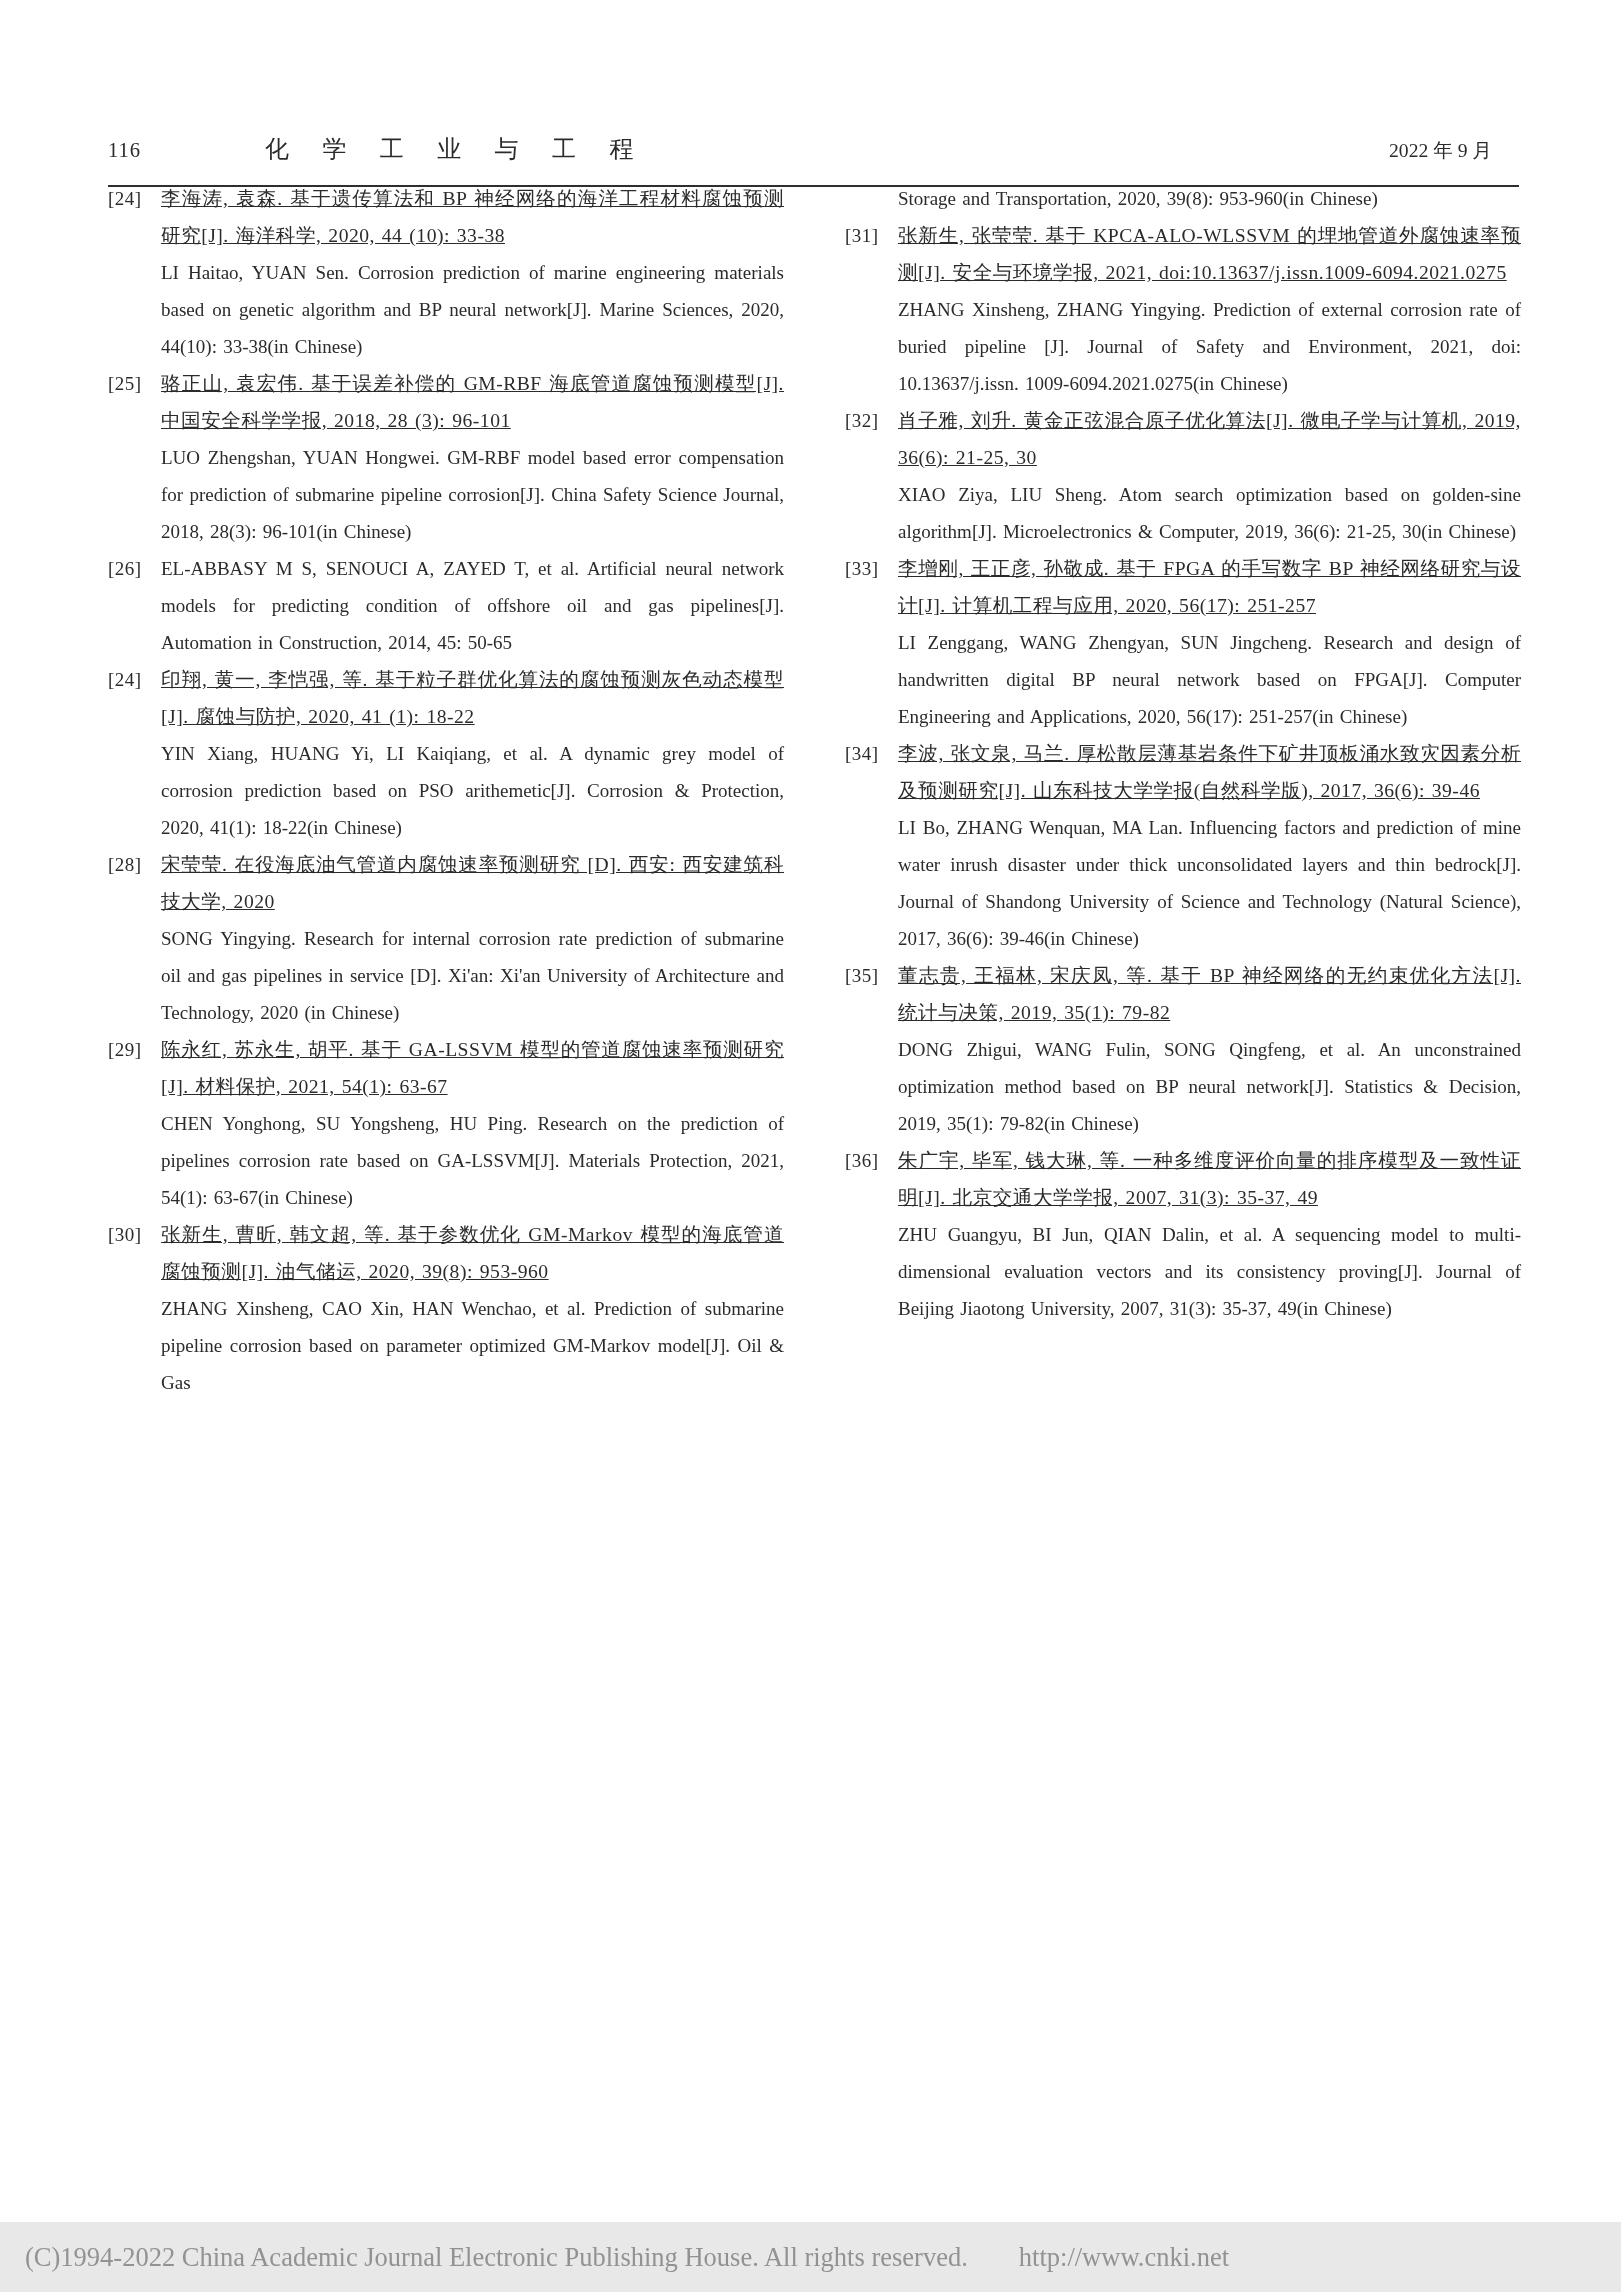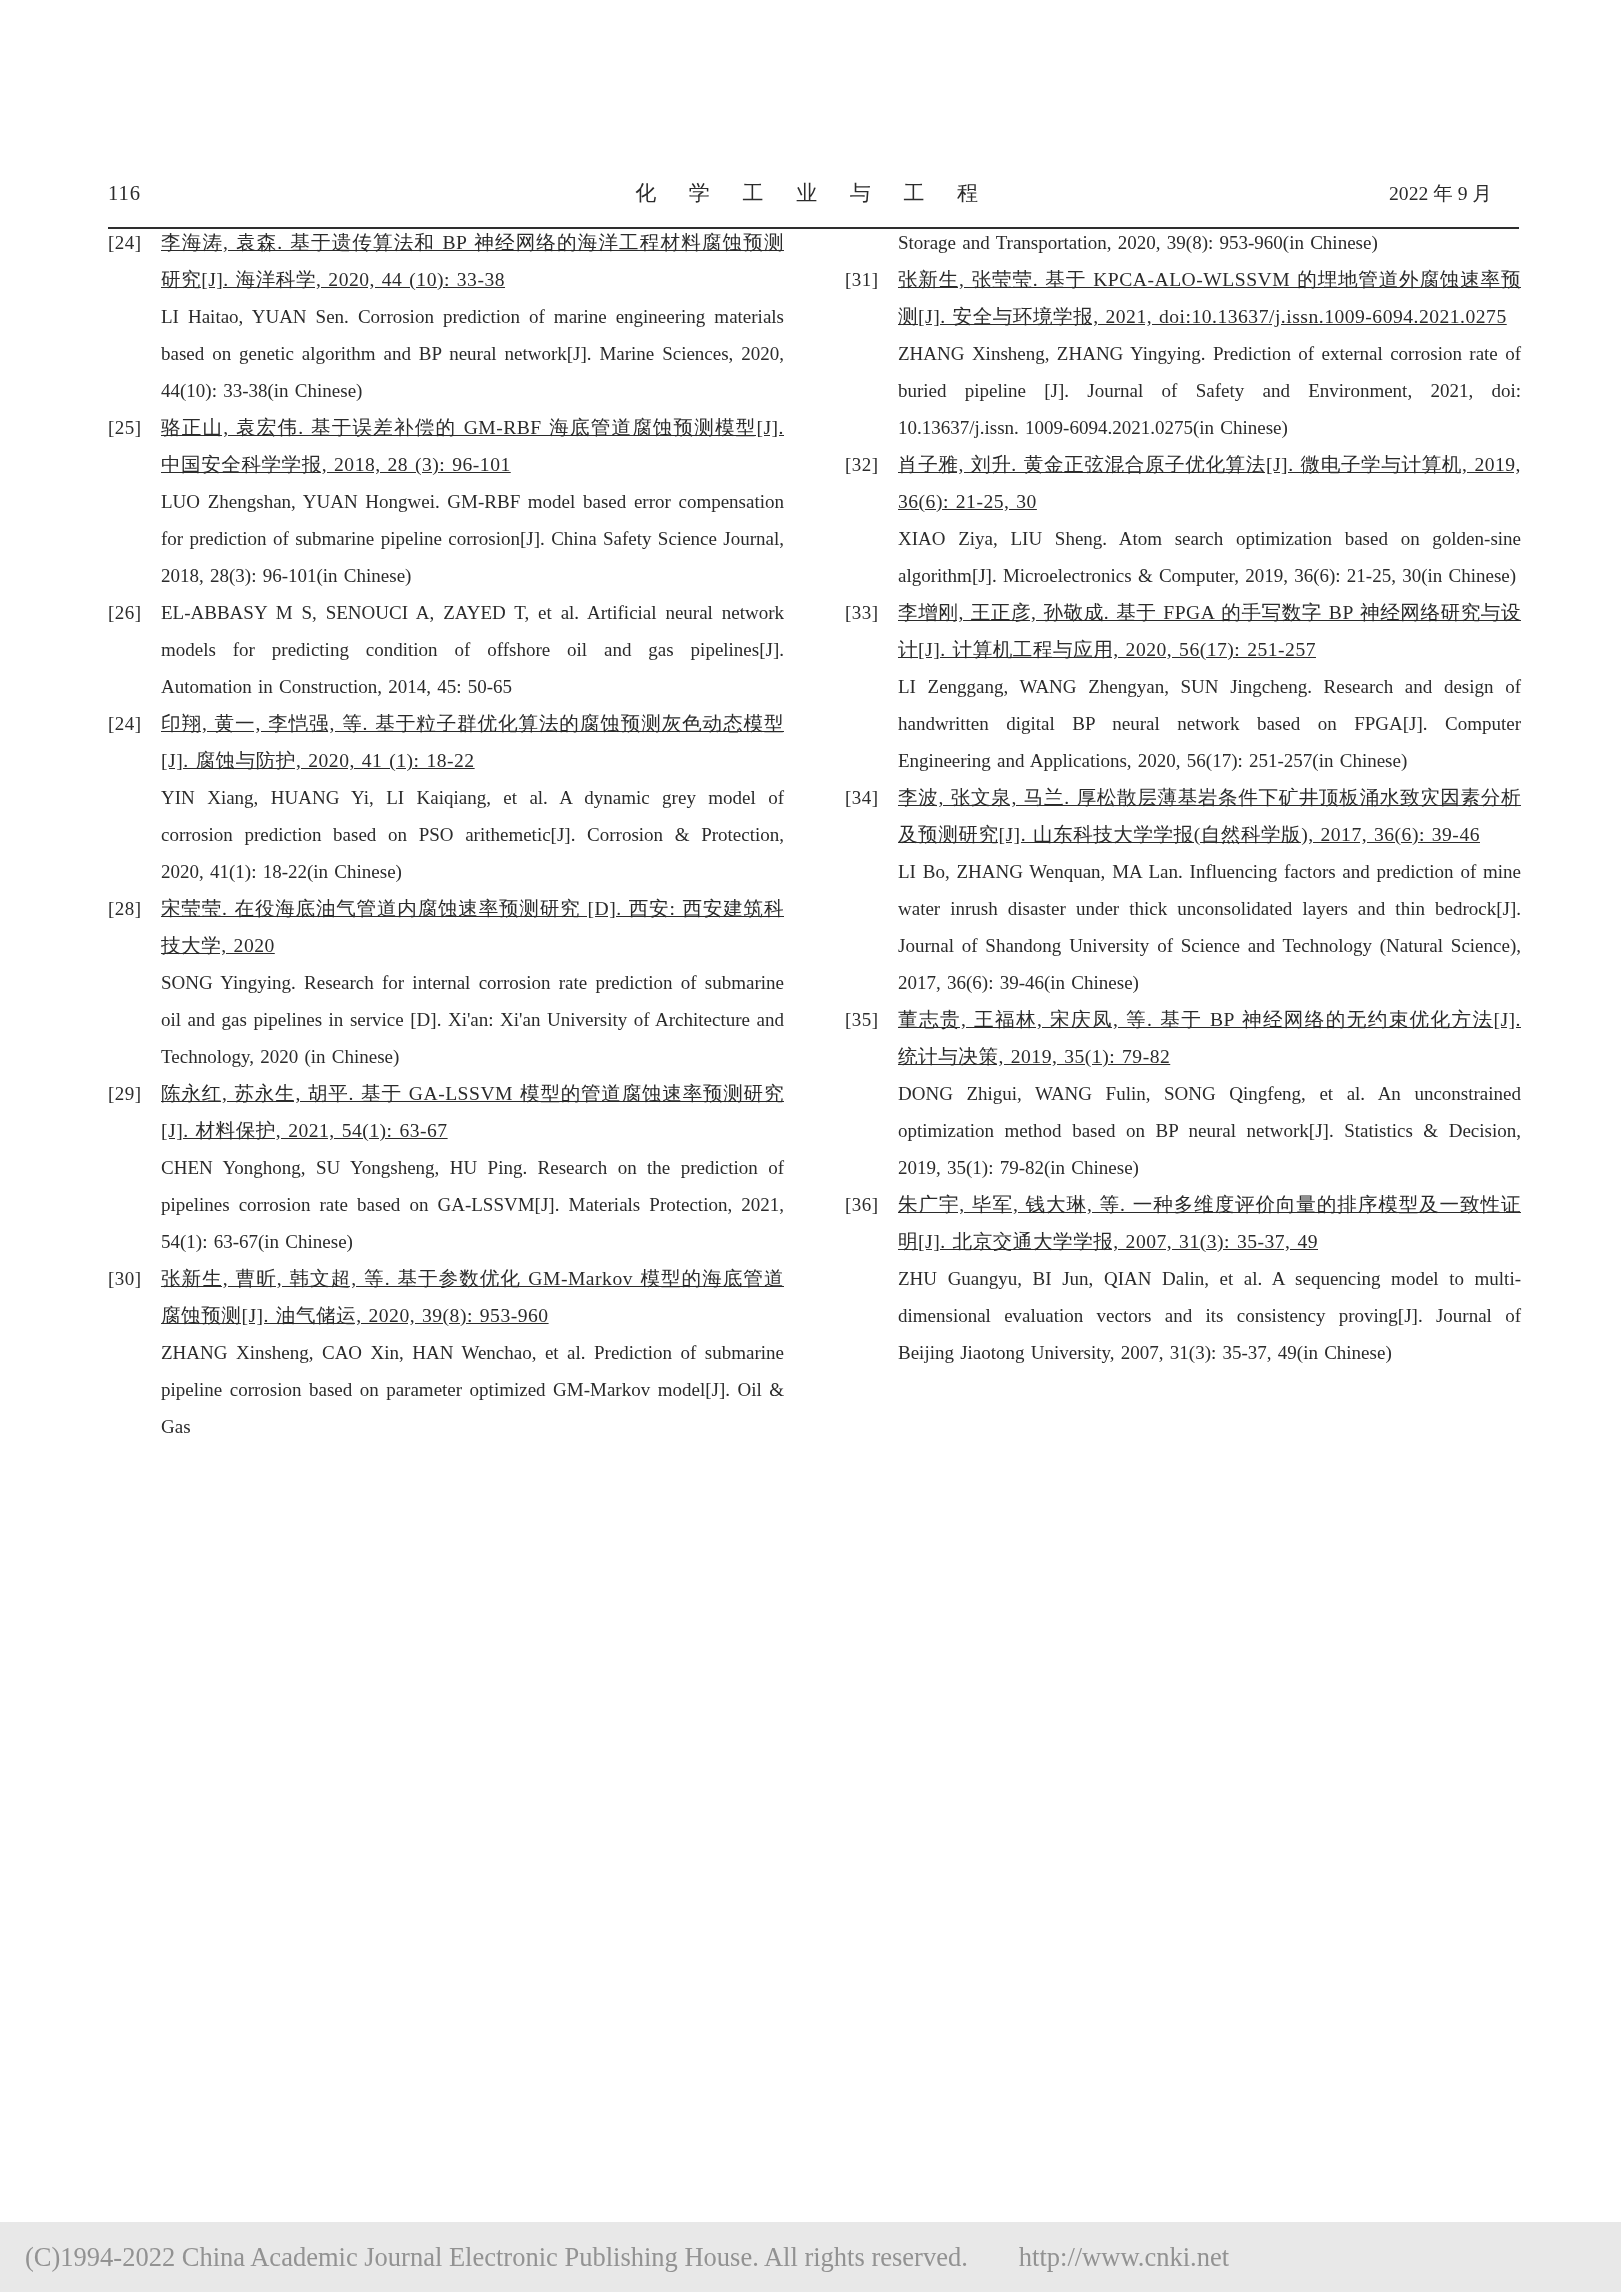--- a/index.html
+++ b/index.html
@@ -21,37 +21,35 @@
     right: 102px;
     display: flex;
     align-items: baseline;
     border-bottom: 2px solid #2e2e2e;
     padding-bottom: 20px;
     font-size: 20.6px;
   }
   .page-number { width: 157px; letter-spacing: 1px; }
   .journal-title {
     flex: 1;
-    text-align: center;
-    font-size: 21px;
+    text-align: left;
+    font-size: 24px;
     letter-spacing: 13.7px;
     font-family: "Liberation Serif", "DejaVu Serif", serif;
-    margin-top: 46px;
   }
   .issue-date { width: 157px; text-align: center; font-size: 19.6px; }
 
   
   .content {
     position: absolute;
     top: 180px;
     left: 108px;
     right: 100px;
     display: flex;
     gap: 61px;
-    margin-top: 44px;
   }
   .ref-column { flex: 1 1 0; min-width: 0; }
 
   .ref-item { display: flex; }
   .ref-label {
     flex: 0 0 53px;
     width: 53px;
     font-size: 19px;
     line-height: 37px;
     letter-spacing: 0.5px;

